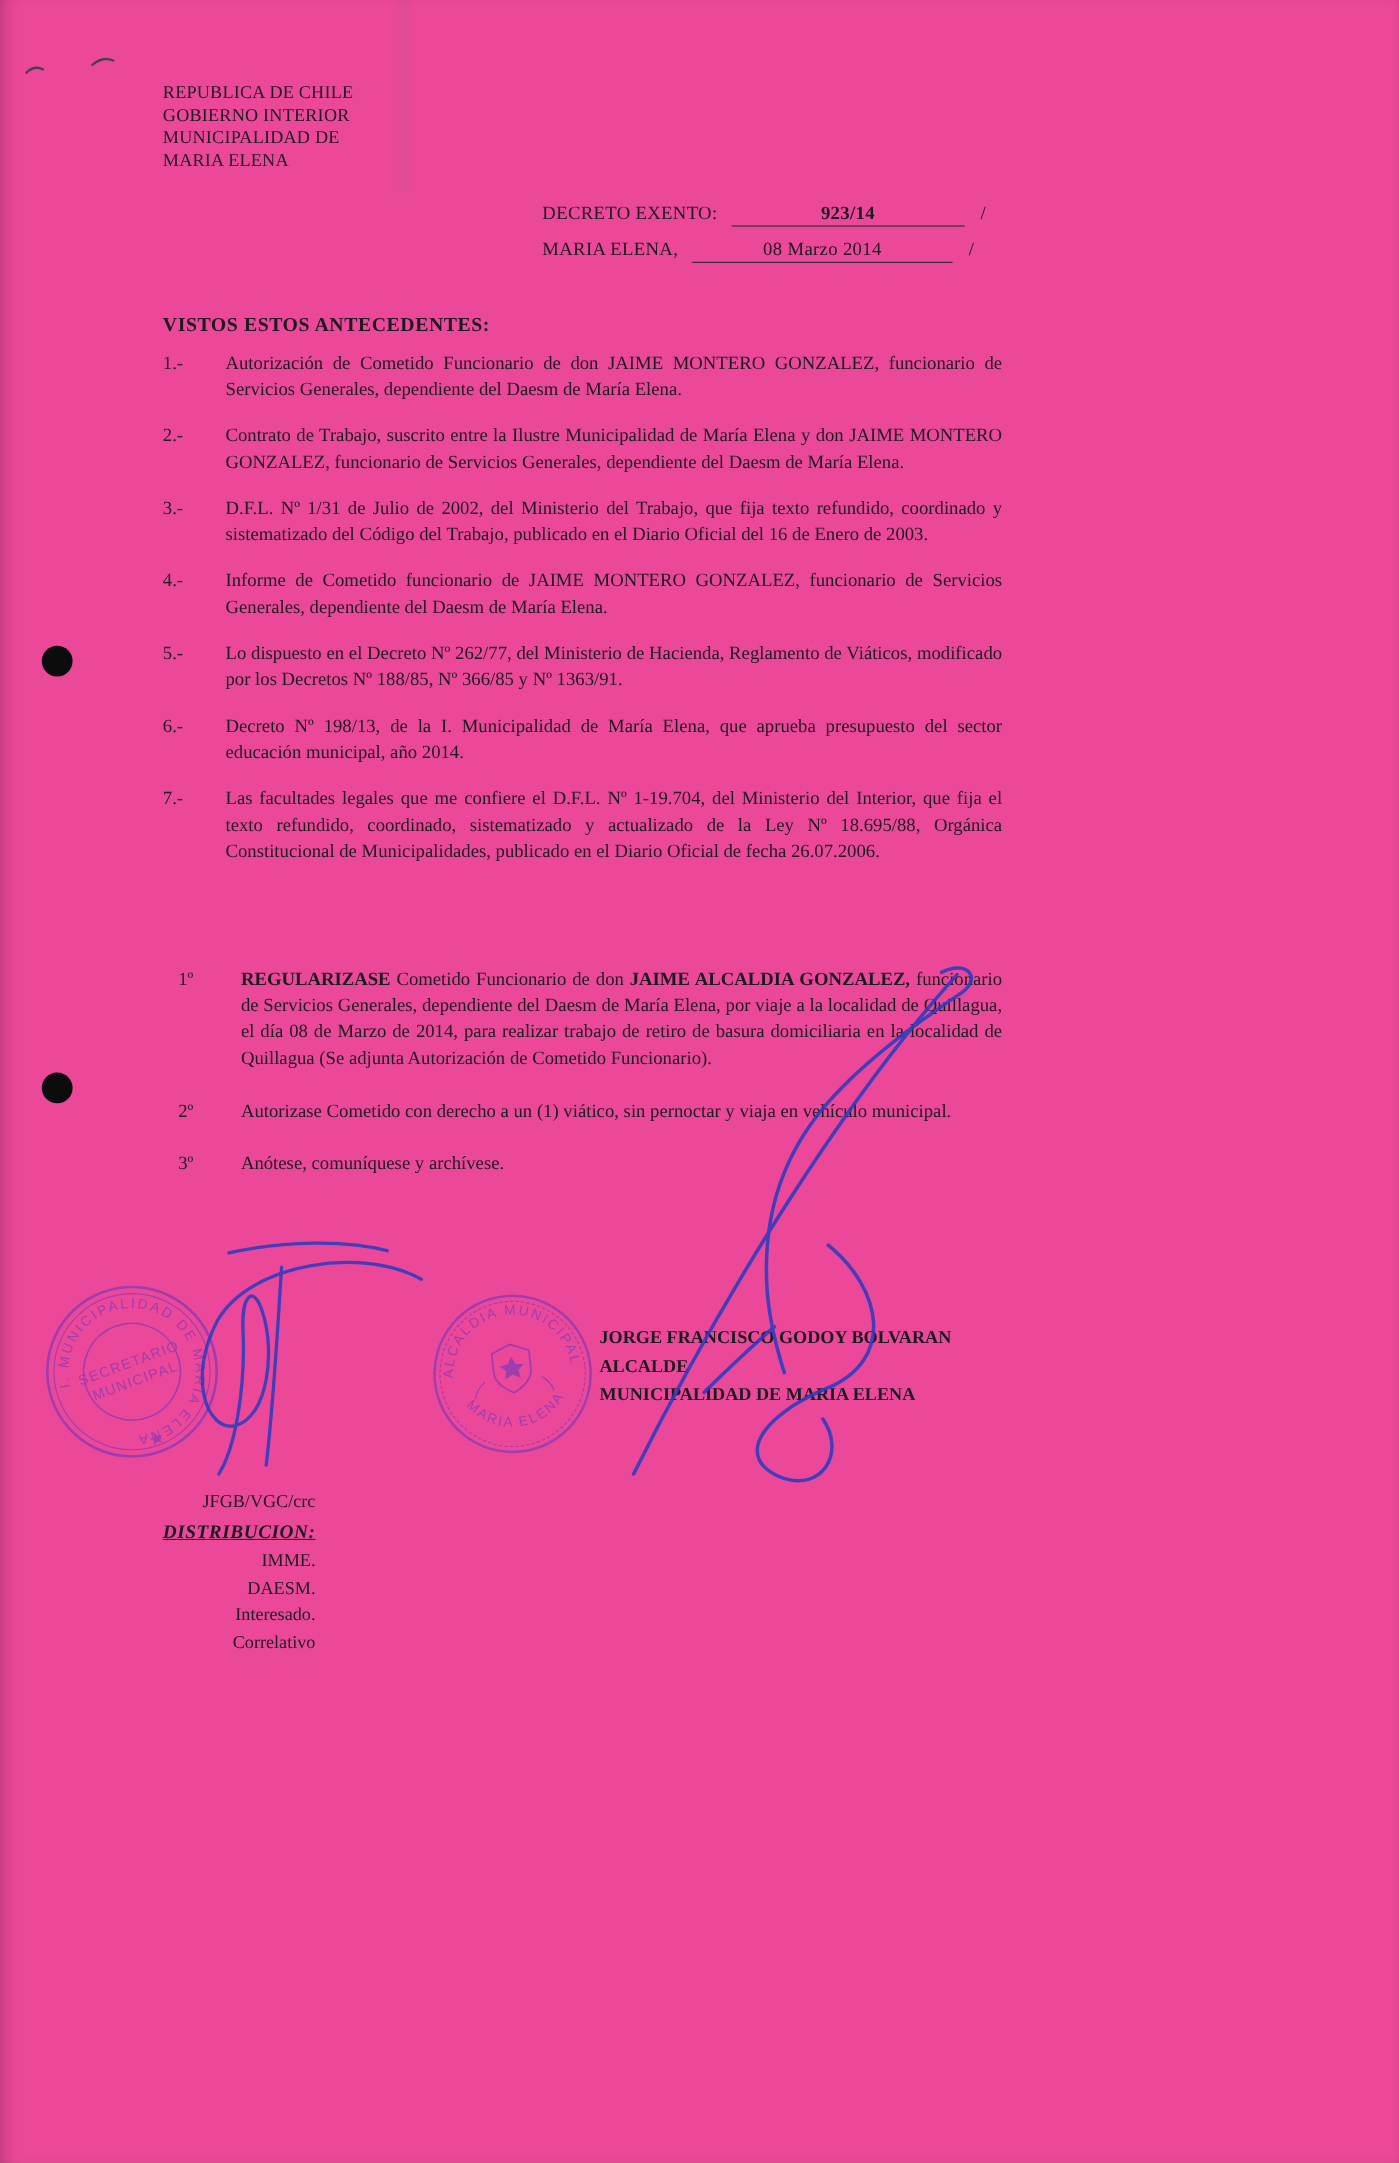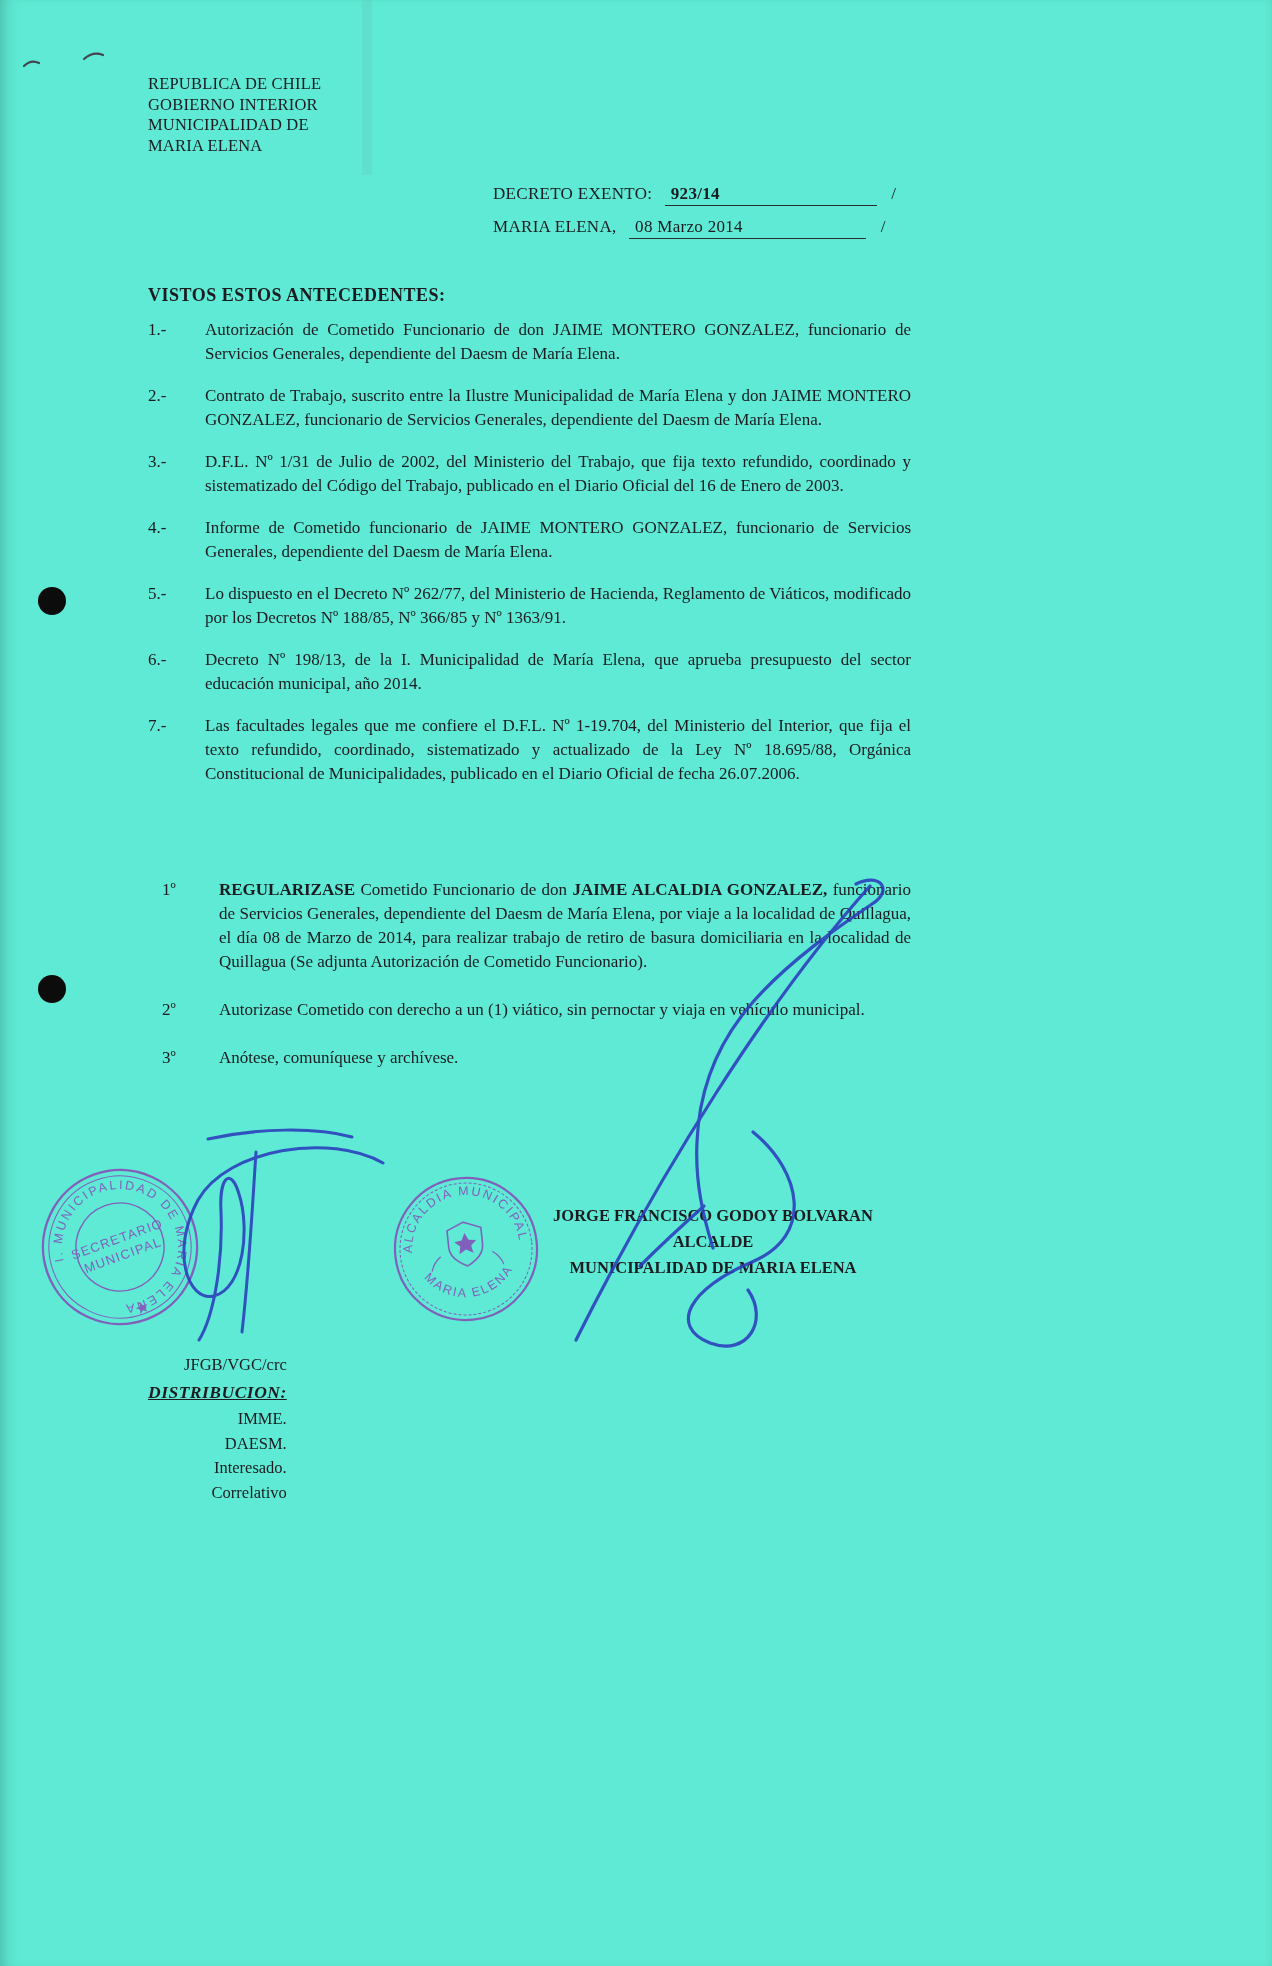--- a/index.html
+++ b/index.html
@@ -1,42 +1,42 @@
 <!DOCTYPE html>
 <html><head>
 <meta charset="utf-8">
 <style>
   html,body{margin:0;padding:0;}
   body{background:#8f8f8f;font-family:"Liberation Serif","DejaVu Serif",serif;}
-  .page{position:relative;width:1272px;height:1966px;margin:0 auto;background:#5eead4;color:#1b1b20;overflow:hidden;
+  .page{position:relative;width:1272px;height:1966px;margin:0 auto;background:#ec4899;color:#1b1b20;overflow:hidden;
         box-shadow:inset 14px 0 20px -16px rgba(0,0,0,.35), inset -6px 0 12px -10px rgba(0,0,0,.18);}
   .scan-streak{position:absolute;left:362px;top:0;width:10px;height:175px;background:rgba(120,120,130,.08);}
 
   .letterhead{position:absolute;top:74px;left:148px;font-size:16.5px;line-height:20.5px;letter-spacing:.2px;}
 
   .meta{position:absolute;top:184px;left:493px;font-size:17px;}
   .meta-row{margin-bottom:11px;white-space:nowrap;letter-spacing:.3px;}
-  .uline{display:inline-block;border-bottom:1.6px solid #2c2c30;margin-left:8px;padding:0 6px 1px;}
+  .uline{display:inline-block;border-bottom:1.6px solid #2c2c30;text-align:center;margin-left:8px;padding:0 6px 1px;}
   .u1{min-width:200px;font-weight:bold;}
   .u2{min-width:225px;}
   .slash{margin-left:10px;}
 
   .vistos{position:absolute;top:285px;left:148px;width:763px;}
   .sec-title{font-size:18px;font-weight:bold;letter-spacing:.5px;margin:0 0 12px;}
   .item{display:flex;margin-bottom:18px;font-size:17px;line-height:24px;}
   .num{width:57px;flex-shrink:0;}
   .item p{margin:0;text-align:justify;flex:1;}
 
   .decreto{position:absolute;top:878px;left:148px;width:763px;}
   .decreto .sec-title{letter-spacing:3px;margin-bottom:8px;}
   .decreto .item{margin-bottom:24px;margin-left:14px;}
   .decreto .item.last{margin-top:12px;align-items:flex-end;}
   b{font-weight:bold;}
 
-  .sig-right{position:absolute;top:1203px;left:545px;width:336px;text-align:center;font-weight:bold;font-size:16.5px;line-height:26px;}
+  .sig-right{position:absolute;top:1203px;left:545px;width:336px;font-weight:bold;font-size:16.5px;line-height:26px;}
   .sig-left{position:absolute;top:1276px;left:148px;font-weight:bold;font-size:16.5px;line-height:25px;}
 
   .footer{position:absolute;top:1353px;left:148px;font-size:16.5px;line-height:24.5px;text-align:right;}
   .dist{font-weight:bold;text-decoration:underline;font-size:17.5px;letter-spacing:.5px;margin:2px 0 3px;font-style:italic;}
 
   .overlay{position:absolute;top:0;left:0;pointer-events:none;}
 </style>
 </head>
 <body>
 

